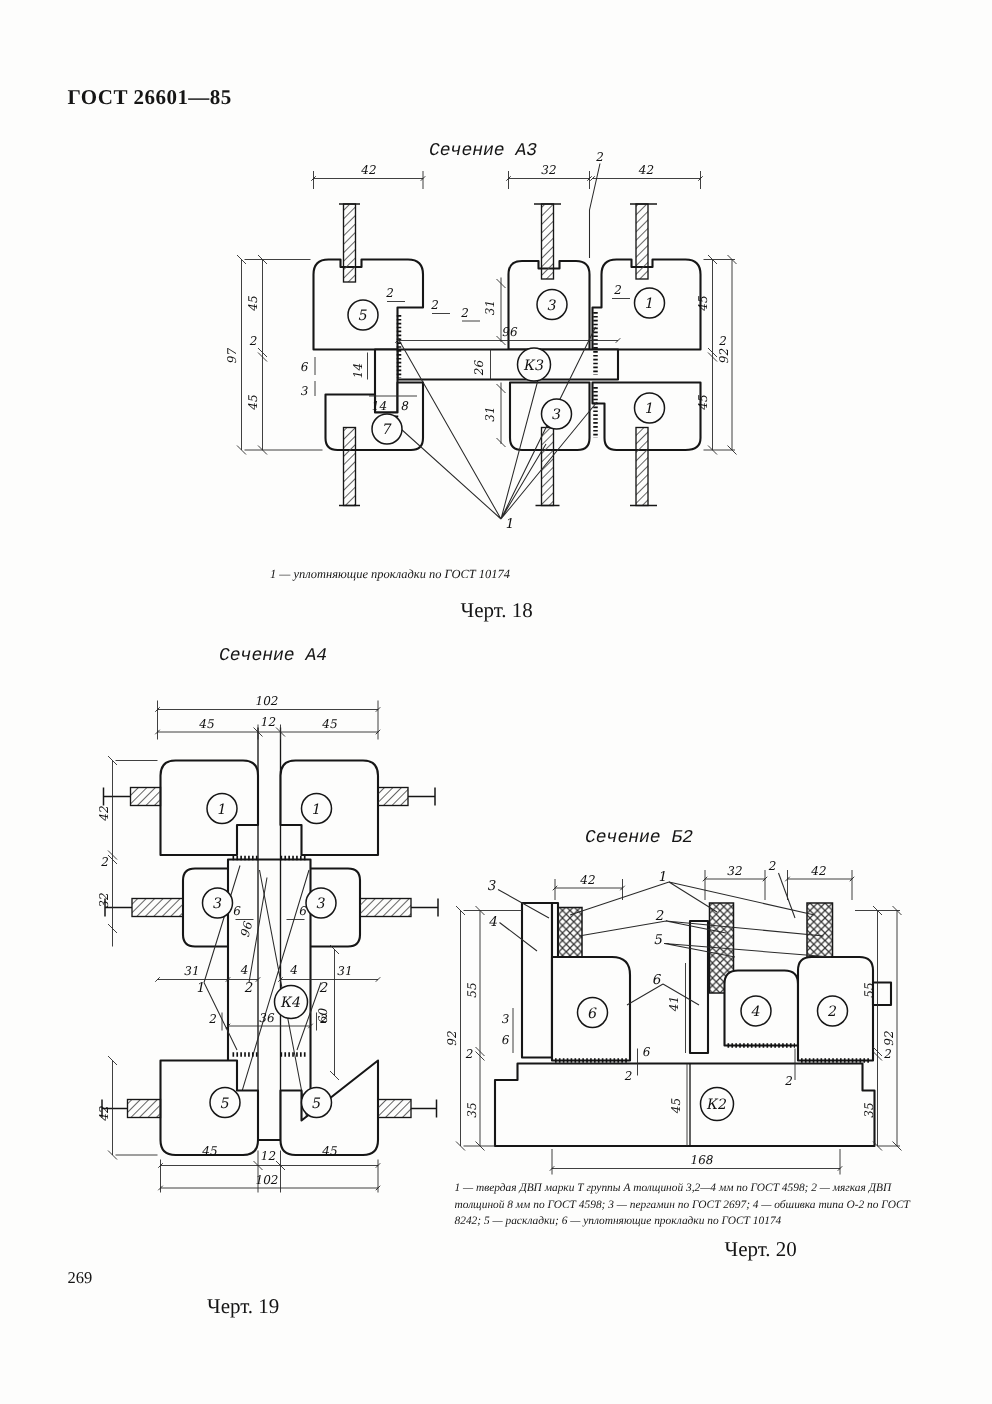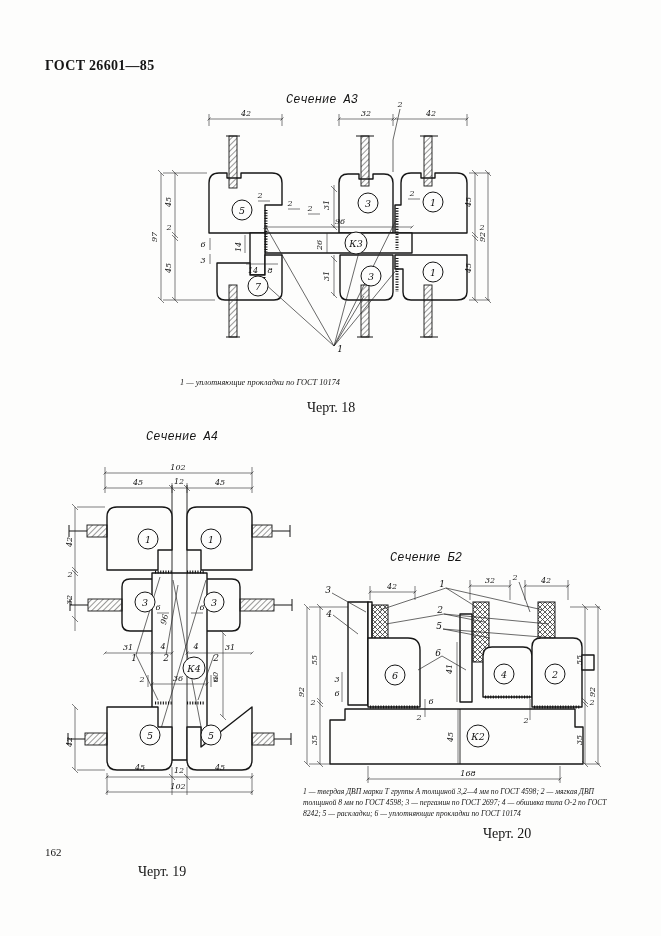--- a/index.html
+++ b/index.html
@@ -449,14 +449,14 @@
       </g>
     <g>
         <circle class="pc" cx="178" cy="164" r="11"></circle>
         <text class="pt" x="178" y="167.5">К2</text>
       </g>
   </svg>
 
   <div class="cap" style="left:303px;top:786px;width:306px;font-size:7.6px;"><i>1 — твердая ДВП марки Т группы А толщиной 3,2—4 мм по ГОСТ 4598; 2 — мягкая ДВП толщиной 8 мм по ГОСТ 4598; 3 — пергамин по ГОСТ 2697; 4 — обшивка типа О-2 по ГОСТ 8242; 5 — раскладки; 6 — уплотняющие прокладки по ГОСТ 10174</i></div>
   <div class="chert" style="left:448px;top:826px;margin-left:35px;">Черт. 20</div>
 
-  <div class="pagenum">162</div>
+  <div class="pagenum">269</div>
 </div>
 
 </body></html>

